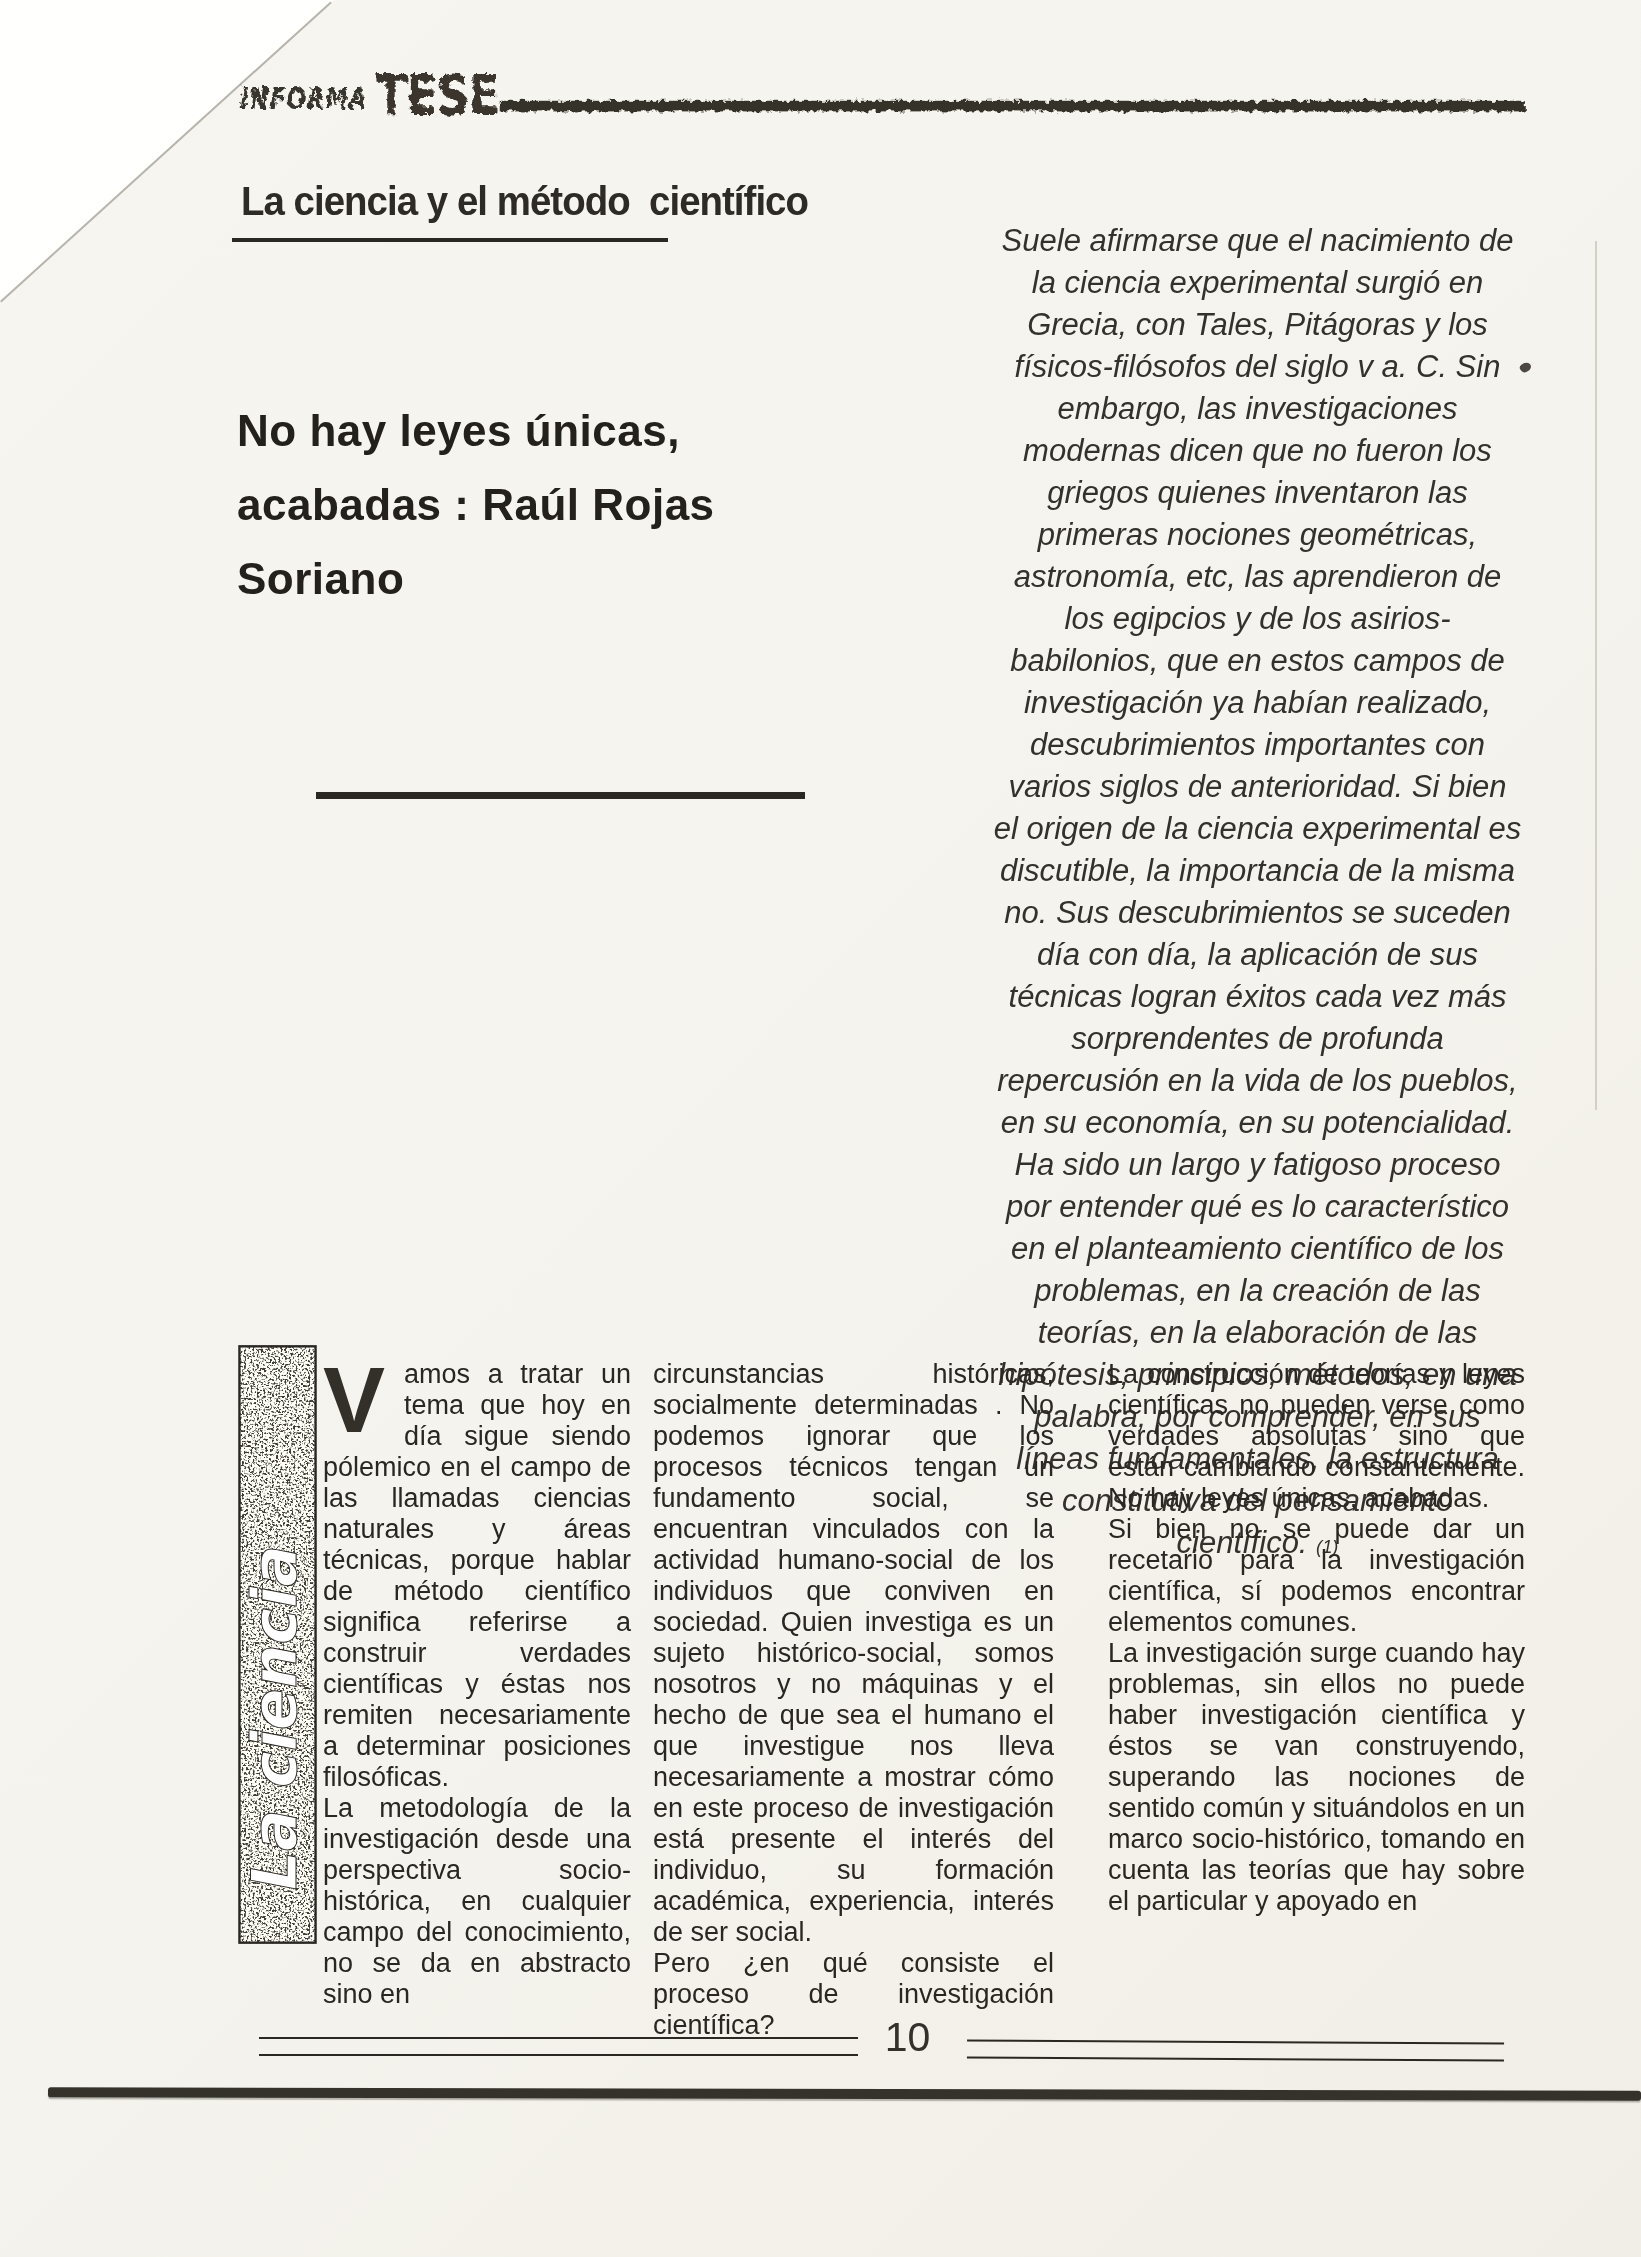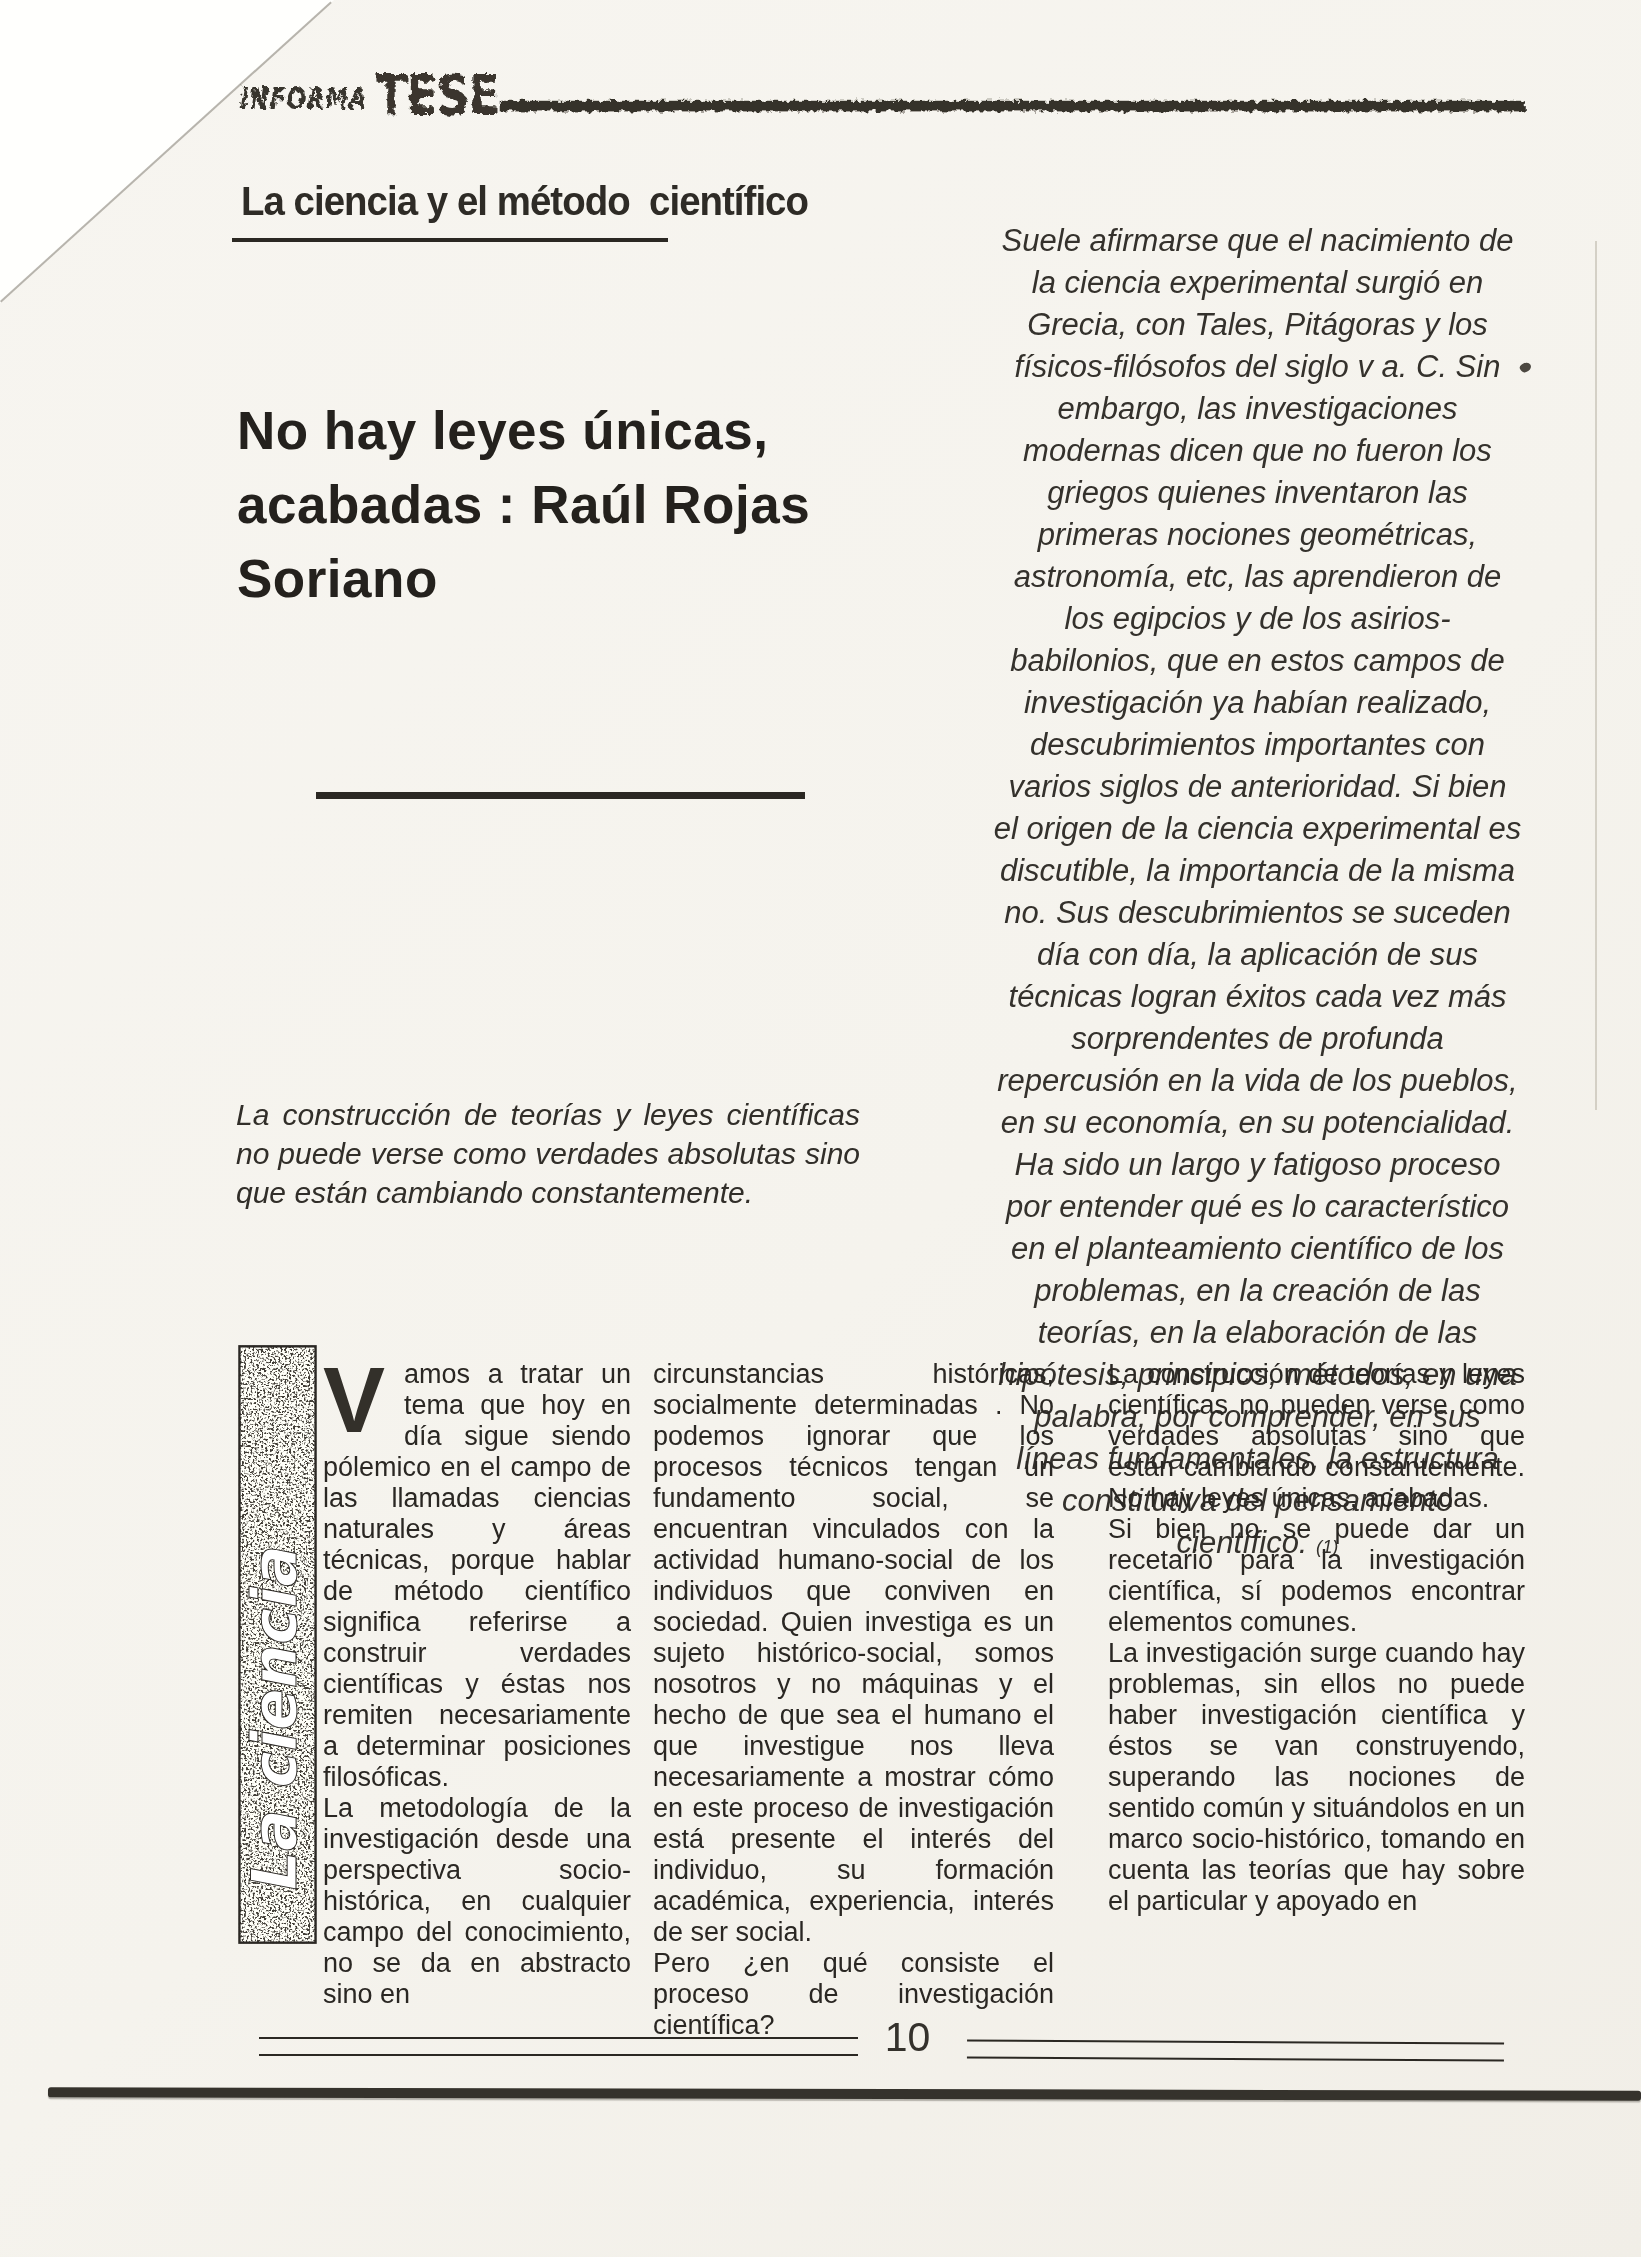--- a/index.html
+++ b/index.html
@@ -23,21 +23,21 @@
   .brand-big{font-family:"DejaVu Sans","Liberation Sans",sans-serif;font-weight:900;font-size:58px;fill:#3a362f;}
   
   .kicker{position:absolute;left:241px;top:179px;font-size:40px;font-weight:700;letter-spacing:-1px;
     color:#2e2b26;white-space:pre-wrap;transform:scaleX(.96);transform-origin:left top;}
   .kicker-rule{position:absolute;left:232px;top:238px;width:436px;height:3.9px;background:#2b2823;}
   
   .pullquote{position:absolute;left:993px;top:220px;width:529px;
     font-style:italic;font-size:31px;line-height:42px;text-align:center;color:#34312c;}
   .pullquote .fn{font-size:18.3px;}
   
-  .title{position:absolute;left:237px;top:394px;font-size:53px;font-weight:700;line-height:74px;
+  .title{position:absolute;left:237px;top:394px;font-size:44px;font-weight:700;line-height:74px;
     letter-spacing:0.5px;color:#24211d;}
   
   .author-block{position:absolute;left:316px;top:792px;width:489px;}
   .author-rule{height:3.4px;background:#2b2823;}
   .author-name{margin:21px 0 25px 21px;font-size:31px;letter-spacing:1.2px;color:#2e2b26;}
   
   .deck{position:absolute;left:236px;top:1095px;width:624px;font-style:italic;font-size:30px;
     line-height:39px;text-align:justify;color:#312e29;}
   
   .side-bar{position:absolute;left:238px;top:1344px;}
@@ -92,21 +92,20 @@
     <div>No hay leyes únicas,</div>
     <div>acabadas : Raúl Rojas</div>
     <div>Soriano</div>
   </div>
 
   <div class="author-block">
     <div class="author-rule"></div>
     <div class="author-rule"></div>
   </div>
 
-  <div class="deck">La construcción de teorías y leyes científicas no puede verse como verdades absolutas sino que están cambiando constantemente.</div>
 
   <svg class="side-bar" width="79" height="601" viewBox="0 0 82 622">
     <defs>
       <filter id="grain" x="0" y="0" width="100%" height="100%">
         <feTurbulence type="fractalNoise" baseFrequency="0.45" numOctaves="2" seed="3"></feTurbulence>
         <feColorMatrix type="matrix" values="0 0 0 0 1  0 0 0 0 1  0 0 0 0 0.94  4 4 4 0 -5"></feColorMatrix>
       </filter>
     </defs>
     <rect x="1" y="1" width="80" height="620" fill="#413d36"></rect>
     <rect x="1" y="1" width="80" height="620" filter="url(#grain)"></rect>

